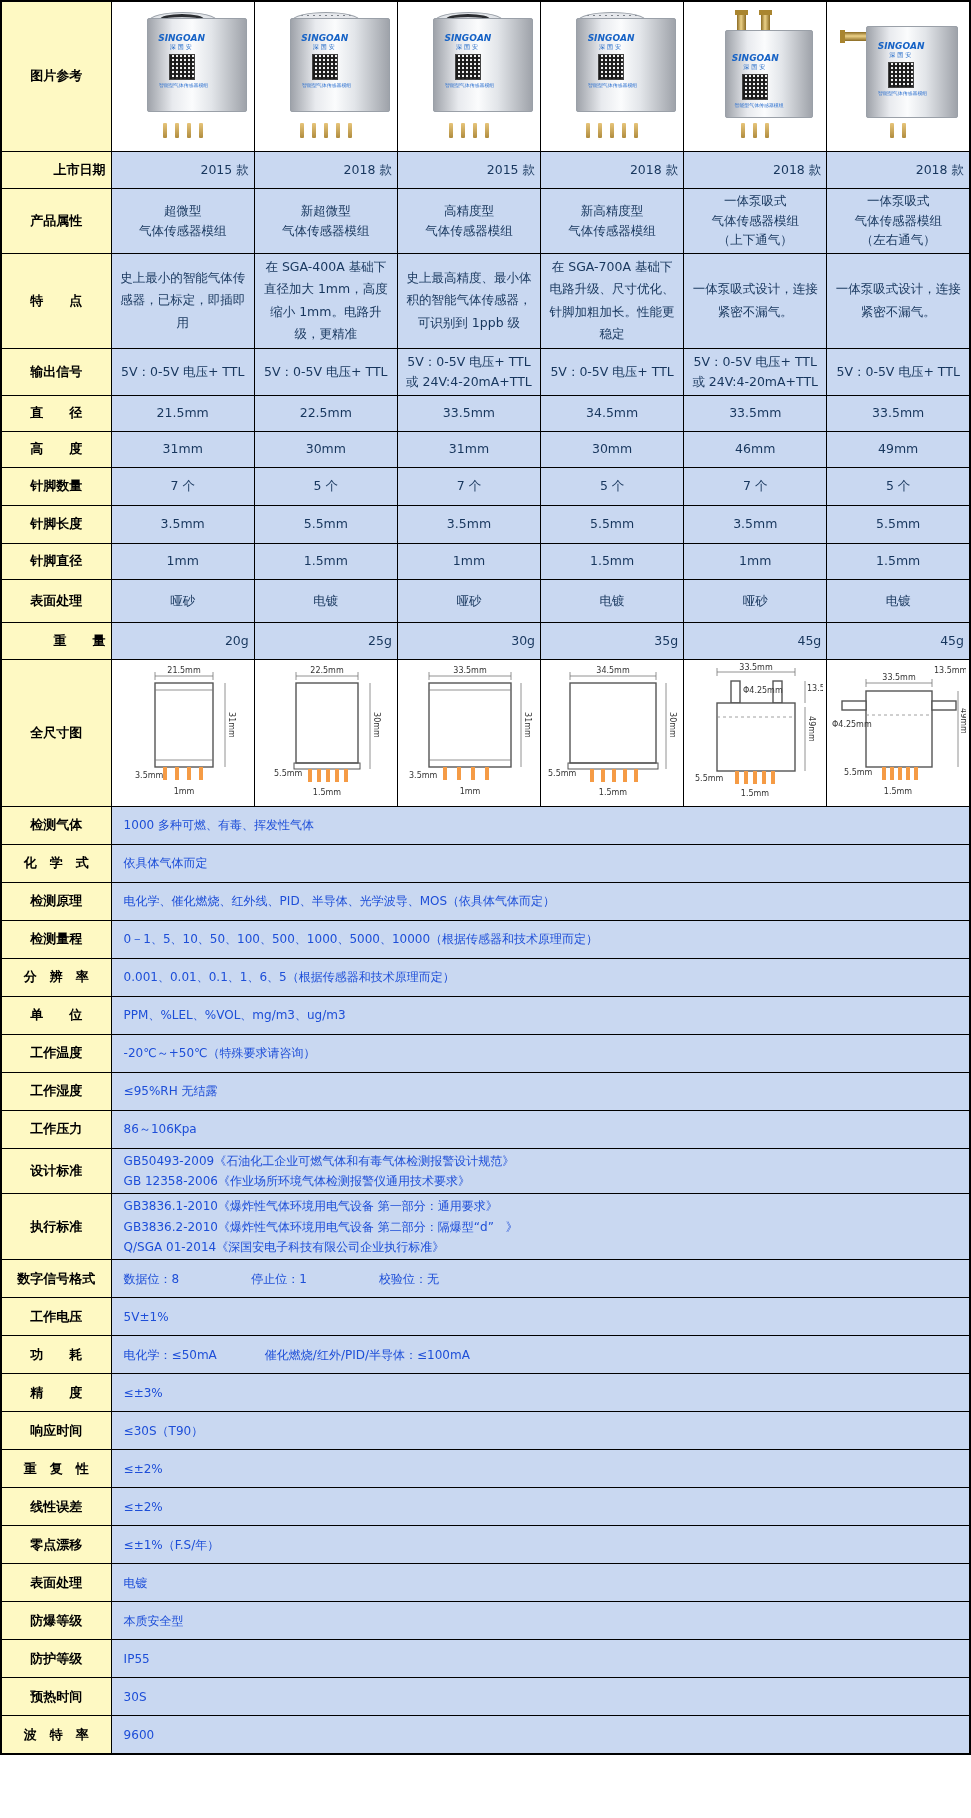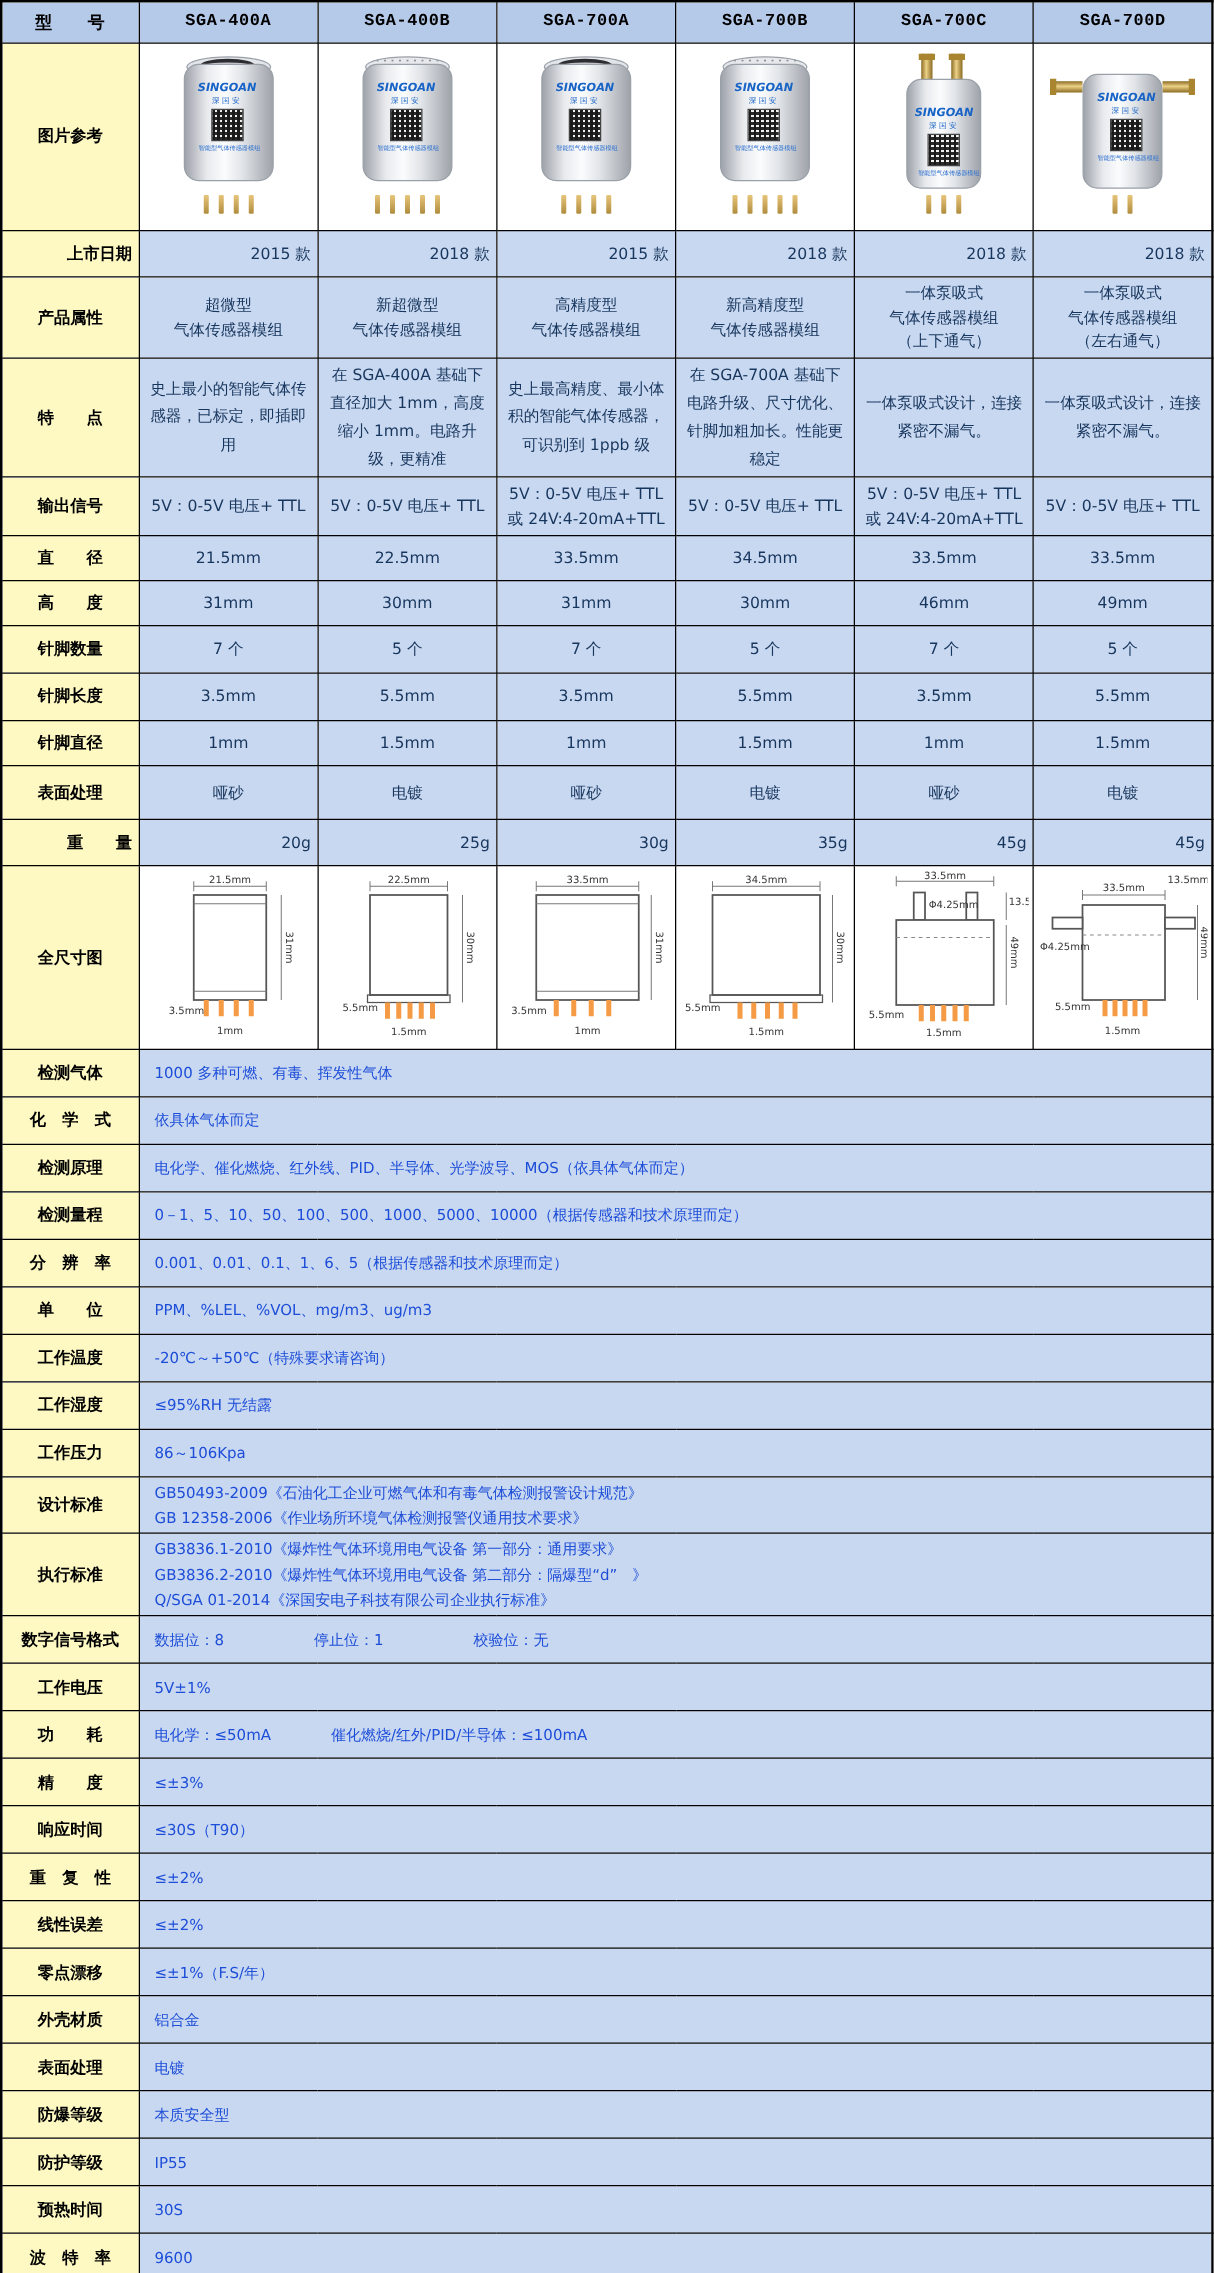--- a/index.html
+++ b/index.html
@@ -24,22 +24,22 @@
   tr.rh65>*{height:65px;} tr.rh83>*{height:83px;}  tr.rh47>*{height:47px;}
   tr.rh36>*{height:36px;} tr.rh38>*{height:38px;}  tr.rh43>*{height:43px;}
   tr.rh147>*{height:147px;} tr.rh44>*{height:44px;} tr.rh63>*{height:63px;}
   
   .photo{position:relative;width:112px;height:140px;margin:0 auto;}
   .lid{position:absolute;left:22px;top:6px;width:66px;height:15px;border-radius:50%;
        background:#e2e5e9;border:1px solid #9aa0a8;}
   .photo-a .ring{position:absolute;left:33px;top:8px;width:44px;height:11px;border-radius:50%;
        background:#caccd1;border:3px solid #2b2d31;box-sizing:border-box;}
   .photo-b .lid{background:#e6e8ec radial-gradient(#7d828a 0.8px,transparent 1px);background-size:6px 5px;}
-  .can{position:absolute;left:20px;top:12px;width:70px;height:92px;border:1px solid #9aa0a8;border-radius:12px;
-       background:linear-gradient(90deg,#9fa3aa,#e8eaee 25%,#fbfcfd 45%,#e2e5e9 65%,#9fa3aa);}
+  .can{position:absolute;left:20px;top:12px;width:70px;height:92px;border:1px solid #9aa0a8;border-radius:2px;
+       background:linear-gradient(90deg,#9fa3aa,#e8eaee 25%,#fbfcfd 45%,#e2e5e9 65%,#9fa3aa);padding-left:28px;}
   .plate{position:absolute;left:6px;top:14px;width:56px;height:70px;text-align:center;}
   .brand{font-weight:bold;font-style:italic;font-size:9px;color:#1763c6;}
   .brand-cn{font-size:6px;color:#1763c6;letter-spacing:2px;}
   .qr{width:24px;height:24px;margin:3px auto 2px;outline:1px solid #444;
       background:repeating-linear-gradient(0deg,rgba(25,25,25,.92) 0 2px,transparent 2px 4px),
                  repeating-linear-gradient(90deg,#1c1c1c 0 2px,#f0f0f0 2px 4px);}
   .caption{font-size:6px;color:#2a6fd0;transform:scale(.82);white-space:nowrap;}
   .pins{position:absolute;left:0;right:0;bottom:8px;display:flex;justify-content:center;gap:8px;}
   .pin{width:4px;height:15px;background:linear-gradient(180deg,#e7c57a,#b08c3e);border-radius:1px;}
   .photo-c .can{left:26px;width:58px;top:24px;height:86px;}
@@ -71,29 +71,20 @@
     <col class="c-label">
       <col class="c-model">
       <col class="c-model">
       <col class="c-model">
     <col class="c-model">
       <col class="c-model">
       <col class="c-model">
   </colgroup>
 
   <tbody>
-      <tr class="model-header rh33">
-    <th class="lbl">型　　号</th>
-    <th>SGA-400A</th>
-    <th>SGA-400B</th>
-    <th>SGA-700A</th>
-    <th>SGA-700B</th>
-    <th>SGA-700C</th>
-    <th>SGA-700D</th>
-  </tr>
 
   <tr class="rh150">
     <th class="lbl">图片参考</th>
     <td class="photocell">
       <div class="photo photo-a">
             <div class="lid"></div>
             <div class="ring"></div>
         <div class="can">
               <div class="plate">
           <div class="brand">SINGOAN</div>
@@ -519,24 +510,20 @@
       </tr>
   <tr class="rh38">
         <th class="lbl">线性误差</th>
         <td class="fval" colspan="6">≤±2%</td>
       </tr>
   <tr class="rh38">
         <th class="lbl">零点漂移</th>
         <td class="fval" colspan="6">≤±1%（F.S/年）</td>
       </tr>
   <tr class="rh38">
-        <th class="lbl">外壳材质</th>
-        <td class="fval" colspan="6">铝合金</td>
-      </tr>
-  <tr class="rh38">
         <th class="lbl">表面处理</th>
         <td class="fval" colspan="6">电镀</td>
       </tr>
   <tr class="rh38">
         <th class="lbl">防爆等级</th>
         <td class="fval" colspan="6">本质安全型</td>
       </tr>
   <tr class="rh38">
         <th class="lbl">防护等级</th>
         <td class="fval" colspan="6">IP55</td>

